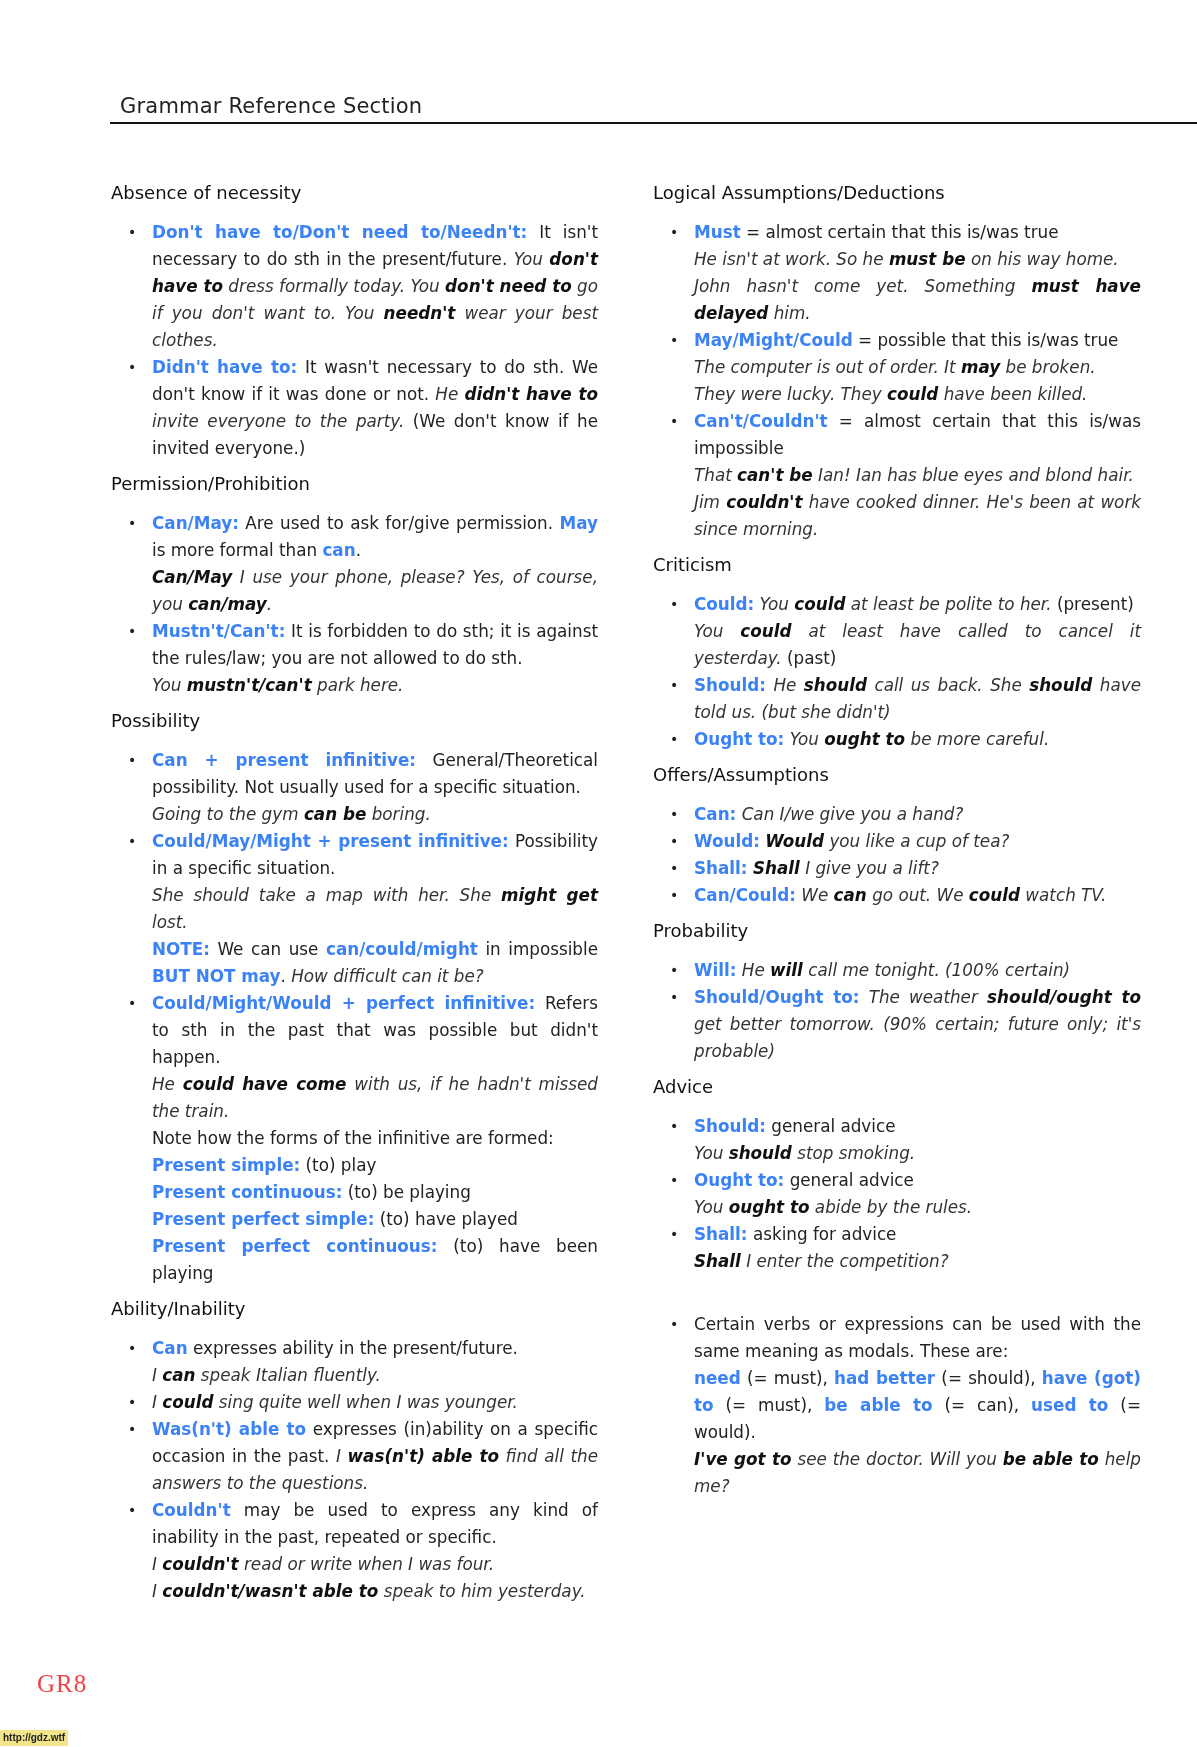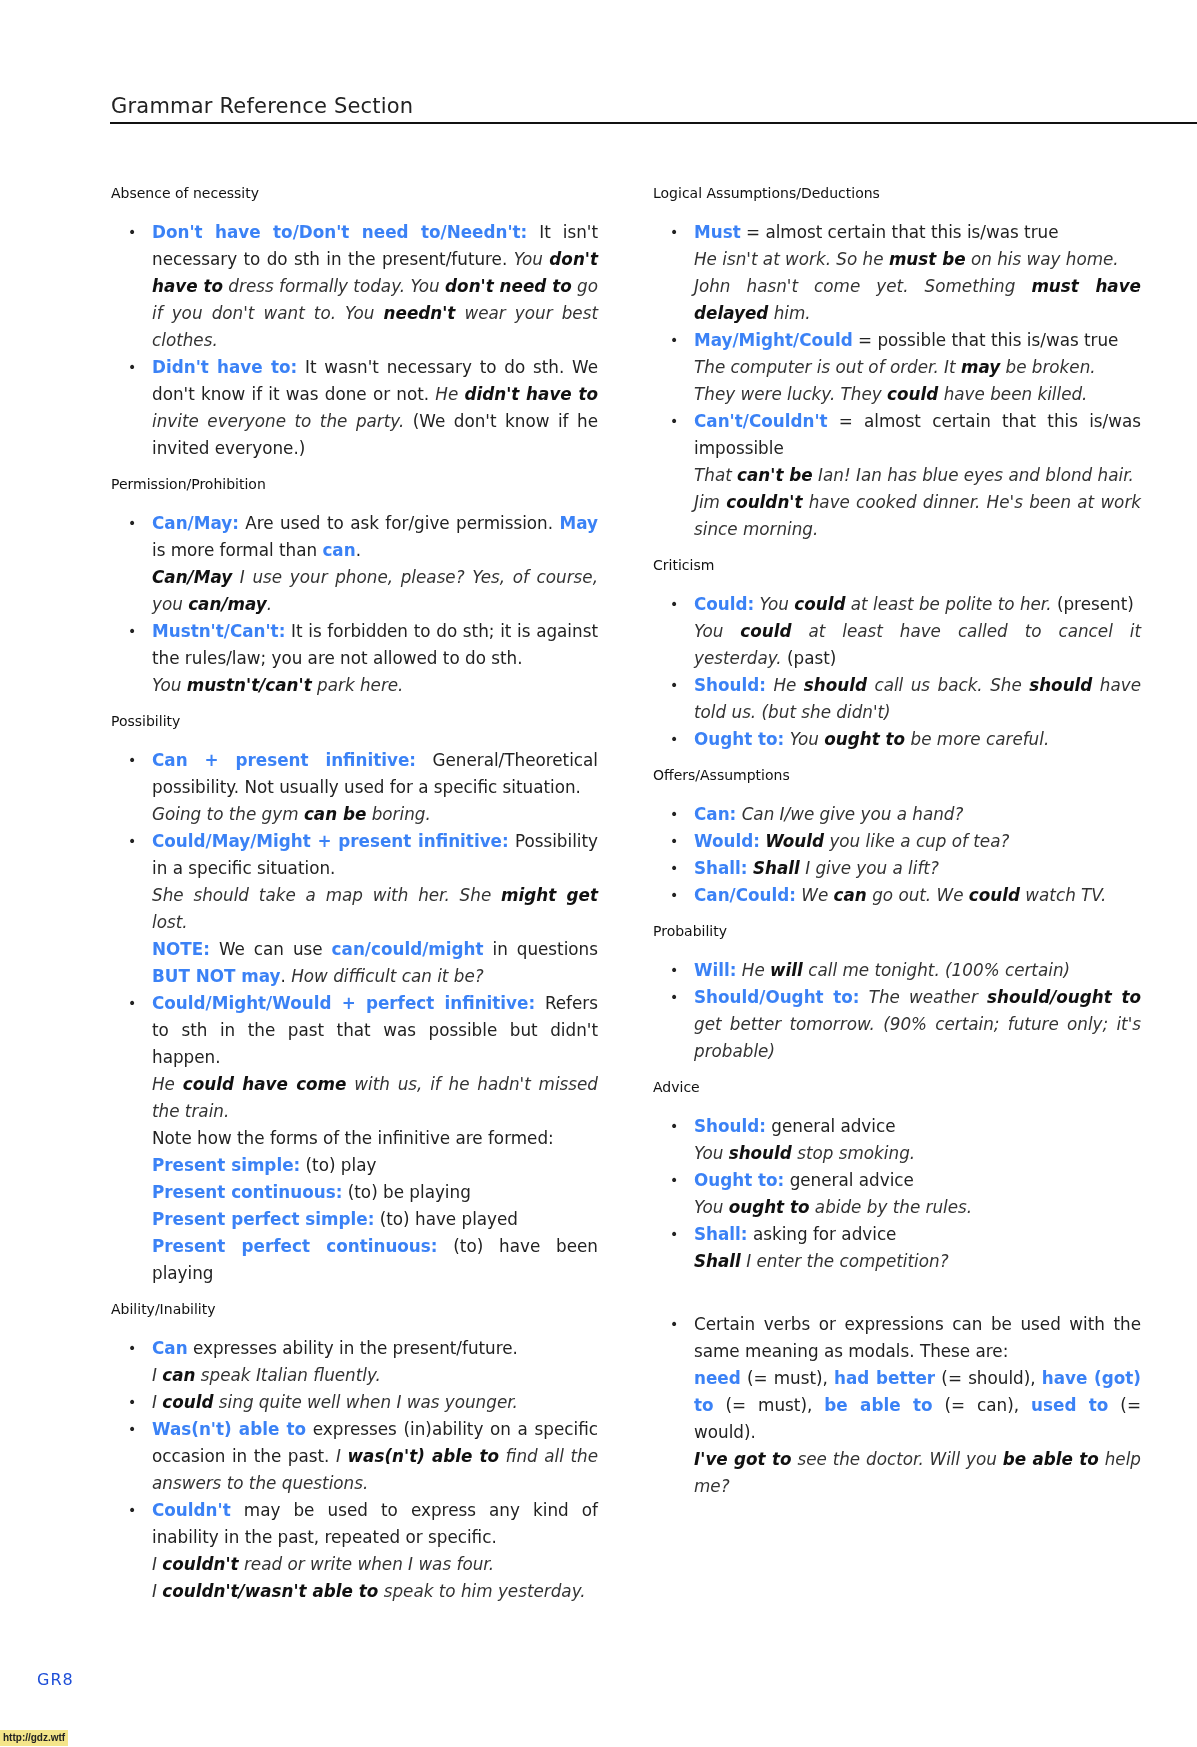--- a/index.html
+++ b/index.html
@@ -1,33 +1,33 @@
 <!DOCTYPE html>
 <html><head>
 <meta charset="utf-8">
 <style>
   html, body { margin:0; padding:0; background:#ffffff; }
   body { width:1197px; height:1747px; position:relative; overflow:hidden;
          font-family:"DejaVu Sans", sans-serif; color:#1a1a1a; }
-  .header-title { position:absolute; left:111px; top:94px; font-size:21px; letter-spacing:0.2px; color:#222; }
+  .header-title { position:absolute; left:120px; top:94px; font-size:21px; letter-spacing:0.2px; color:#222; }
   .header-rule { position:absolute; left:110px; right:0; top:122px; height:2px; background:#111; }
   .col { position:absolute; top:181px; }
   .col-left { left:111px; width:487px; }
   .col-right { left:653px; width:488px; }
-  .section-title { font-size:14px; margin:0 0 14px 0; line-height:24px; color:#111; }
+  .section-title { font-size:18px; margin:0 0 14px 0; line-height:24px; color:#111; }
   .section { margin-bottom:10px; }
   ul.items { list-style:none; margin:0 0 0 0; padding:0; }
   ul.items li { position:relative; padding-left:41px; font-size:16.8px; line-height:27px; text-align:justify; color:#222; }
   ul.items li .bullet { position:absolute; left:17px; top:0; font-size:14px; }
   .line { display:block; text-align:justify; text-align-last:left; }
   .b { font-weight:bold; color:#3b82f6; }
   .i { font-style:italic; color:#333; }
   .bi { font-weight:bold; font-style:italic; color:#111; }
   .gap { height:26px; }
-  .page-num { position:absolute; left:37px; top:1670px; font-size:16px; letter-spacing:1px; color:#1d4ed8; }
+  .page-num { position:absolute; left:37px; top:1670px; font-size:25px; letter-spacing:1px; color:#ef4444;font-family:Liberation Serif, serif; }
   .watermark { position:absolute; left:0; top:1730px; background:#f4e58a; font-family:"Liberation Sans", sans-serif;
                font-size:10px; padding:1px 3px; color:#222; line-height:14px;font-weight:bold; }
 </style>
 </head>
 <body>
 
 <div class="header-title">Grammar Reference Section</div>
 <div class="header-rule"></div>
 
 <div class="col col-left" id="left-col">
@@ -64,21 +64,21 @@
       <ul class="items">
         <li>
           <span class="bullet">•</span>
           <span class="line"><span class="b">Can + present infinitive:</span><span> General/Theoretical possibility. Not usually used for a specific situation.</span></span>
           <span class="line"><span class="i">Going to the gym </span><span class="bi">can be</span><span class="i"> boring.</span></span>
         </li>
         <li>
           <span class="bullet">•</span>
           <span class="line"><span class="b">Could/May/Might + present infinitive:</span><span> Possibility in a specific situation.</span></span>
           <span class="line"><span class="i">She should take a map with her. She </span><span class="bi">might get</span><span class="i"> lost.</span></span>
-          <span class="line"><span class="b">NOTE:</span><span> We can use </span><span class="b">can/could/might</span><span> in questions </span><span class="b">BUT NOT may</span><span>. </span><span class="i">How difficult can it be?</span></span>
+          <span class="line"><span class="b">NOTE:</span><span> We can use </span><span class="b">can/could/might</span><span> in impossible </span><span class="b">BUT NOT may</span><span>. </span><span class="i">How difficult can it be?</span></span>
         </li>
         <li>
           <span class="bullet">•</span>
           <span class="line"><span class="b">Could/Might/Would + perfect infinitive:</span><span> Refers to sth in the past that was possible but didn't happen.</span></span>
           <span class="line"><span class="i">He </span><span class="bi">could have come</span><span class="i"> with us, if he hadn't missed the train.</span></span>
           <span class="line"><span>Note how the forms of the infinitive are formed:</span></span>
           <span class="line"><span class="b">Present simple:</span><span> (to) play</span></span>
           <span class="line"><span class="b">Present continuous:</span><span> (to) be playing</span></span>
           <span class="line"><span class="b">Present perfect simple:</span><span> (to) have played</span></span>
           <span class="line"><span class="b">Present perfect continuous:</span><span> (to) have been playing</span></span>

